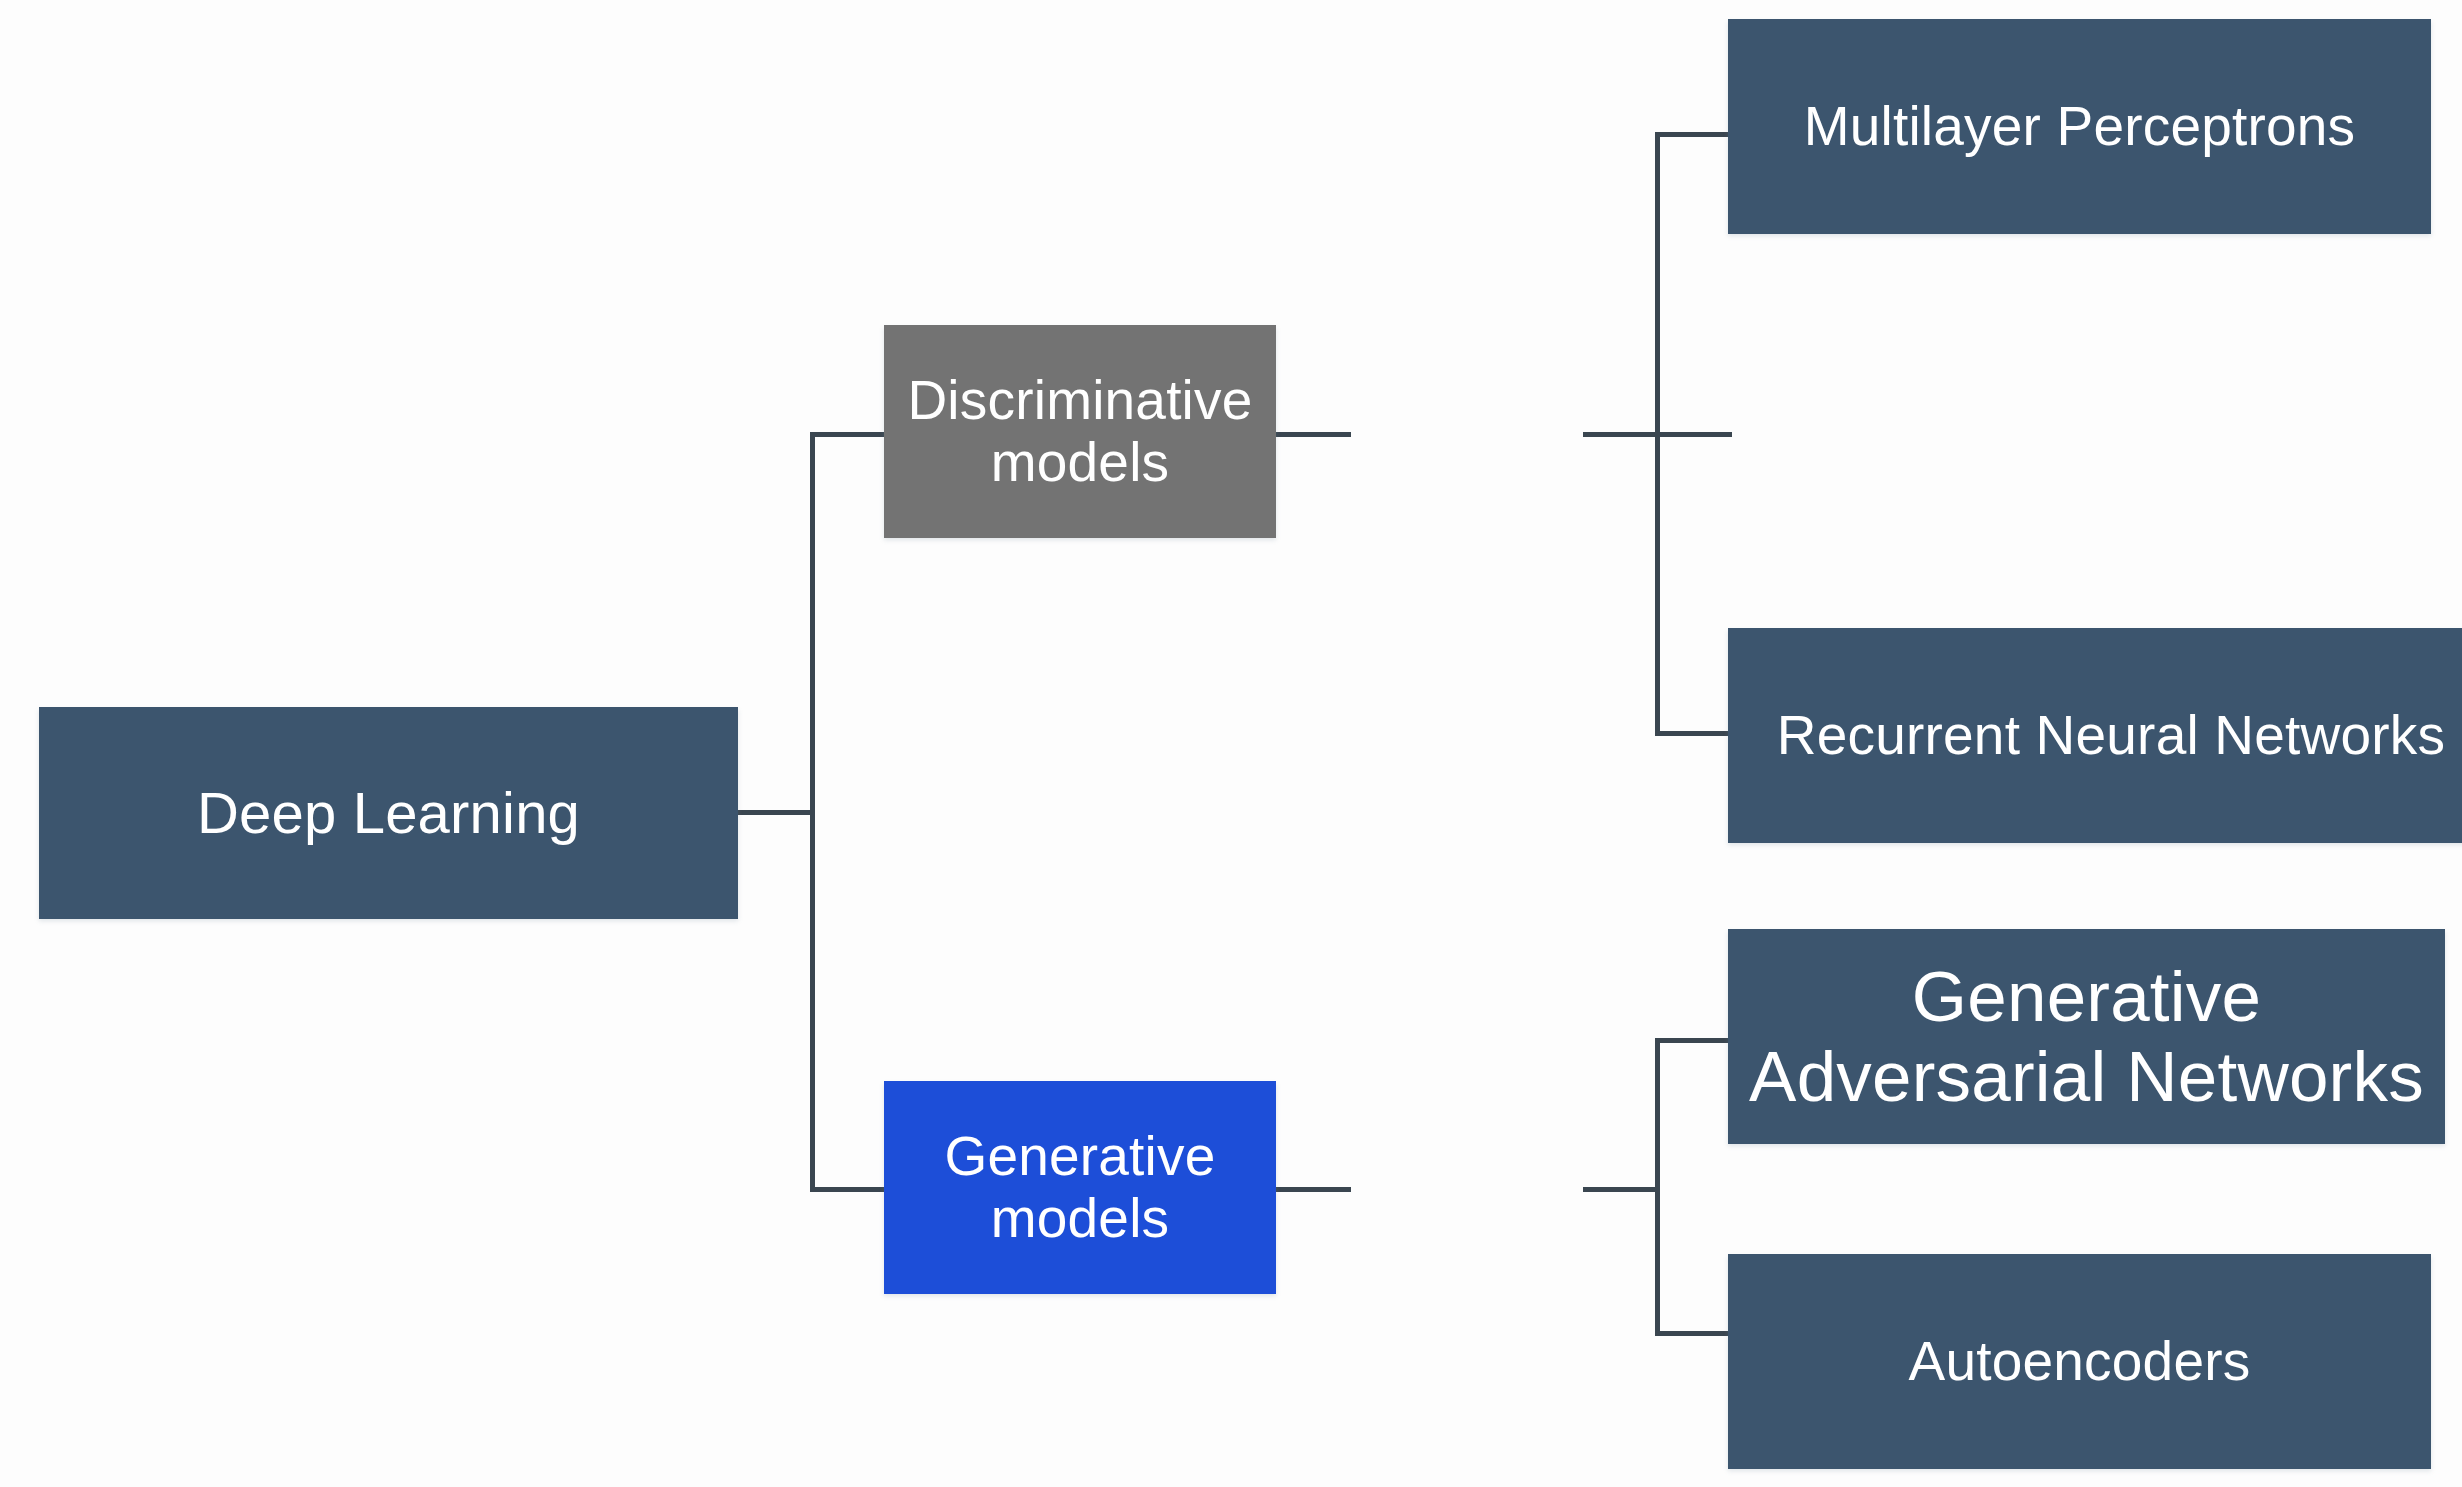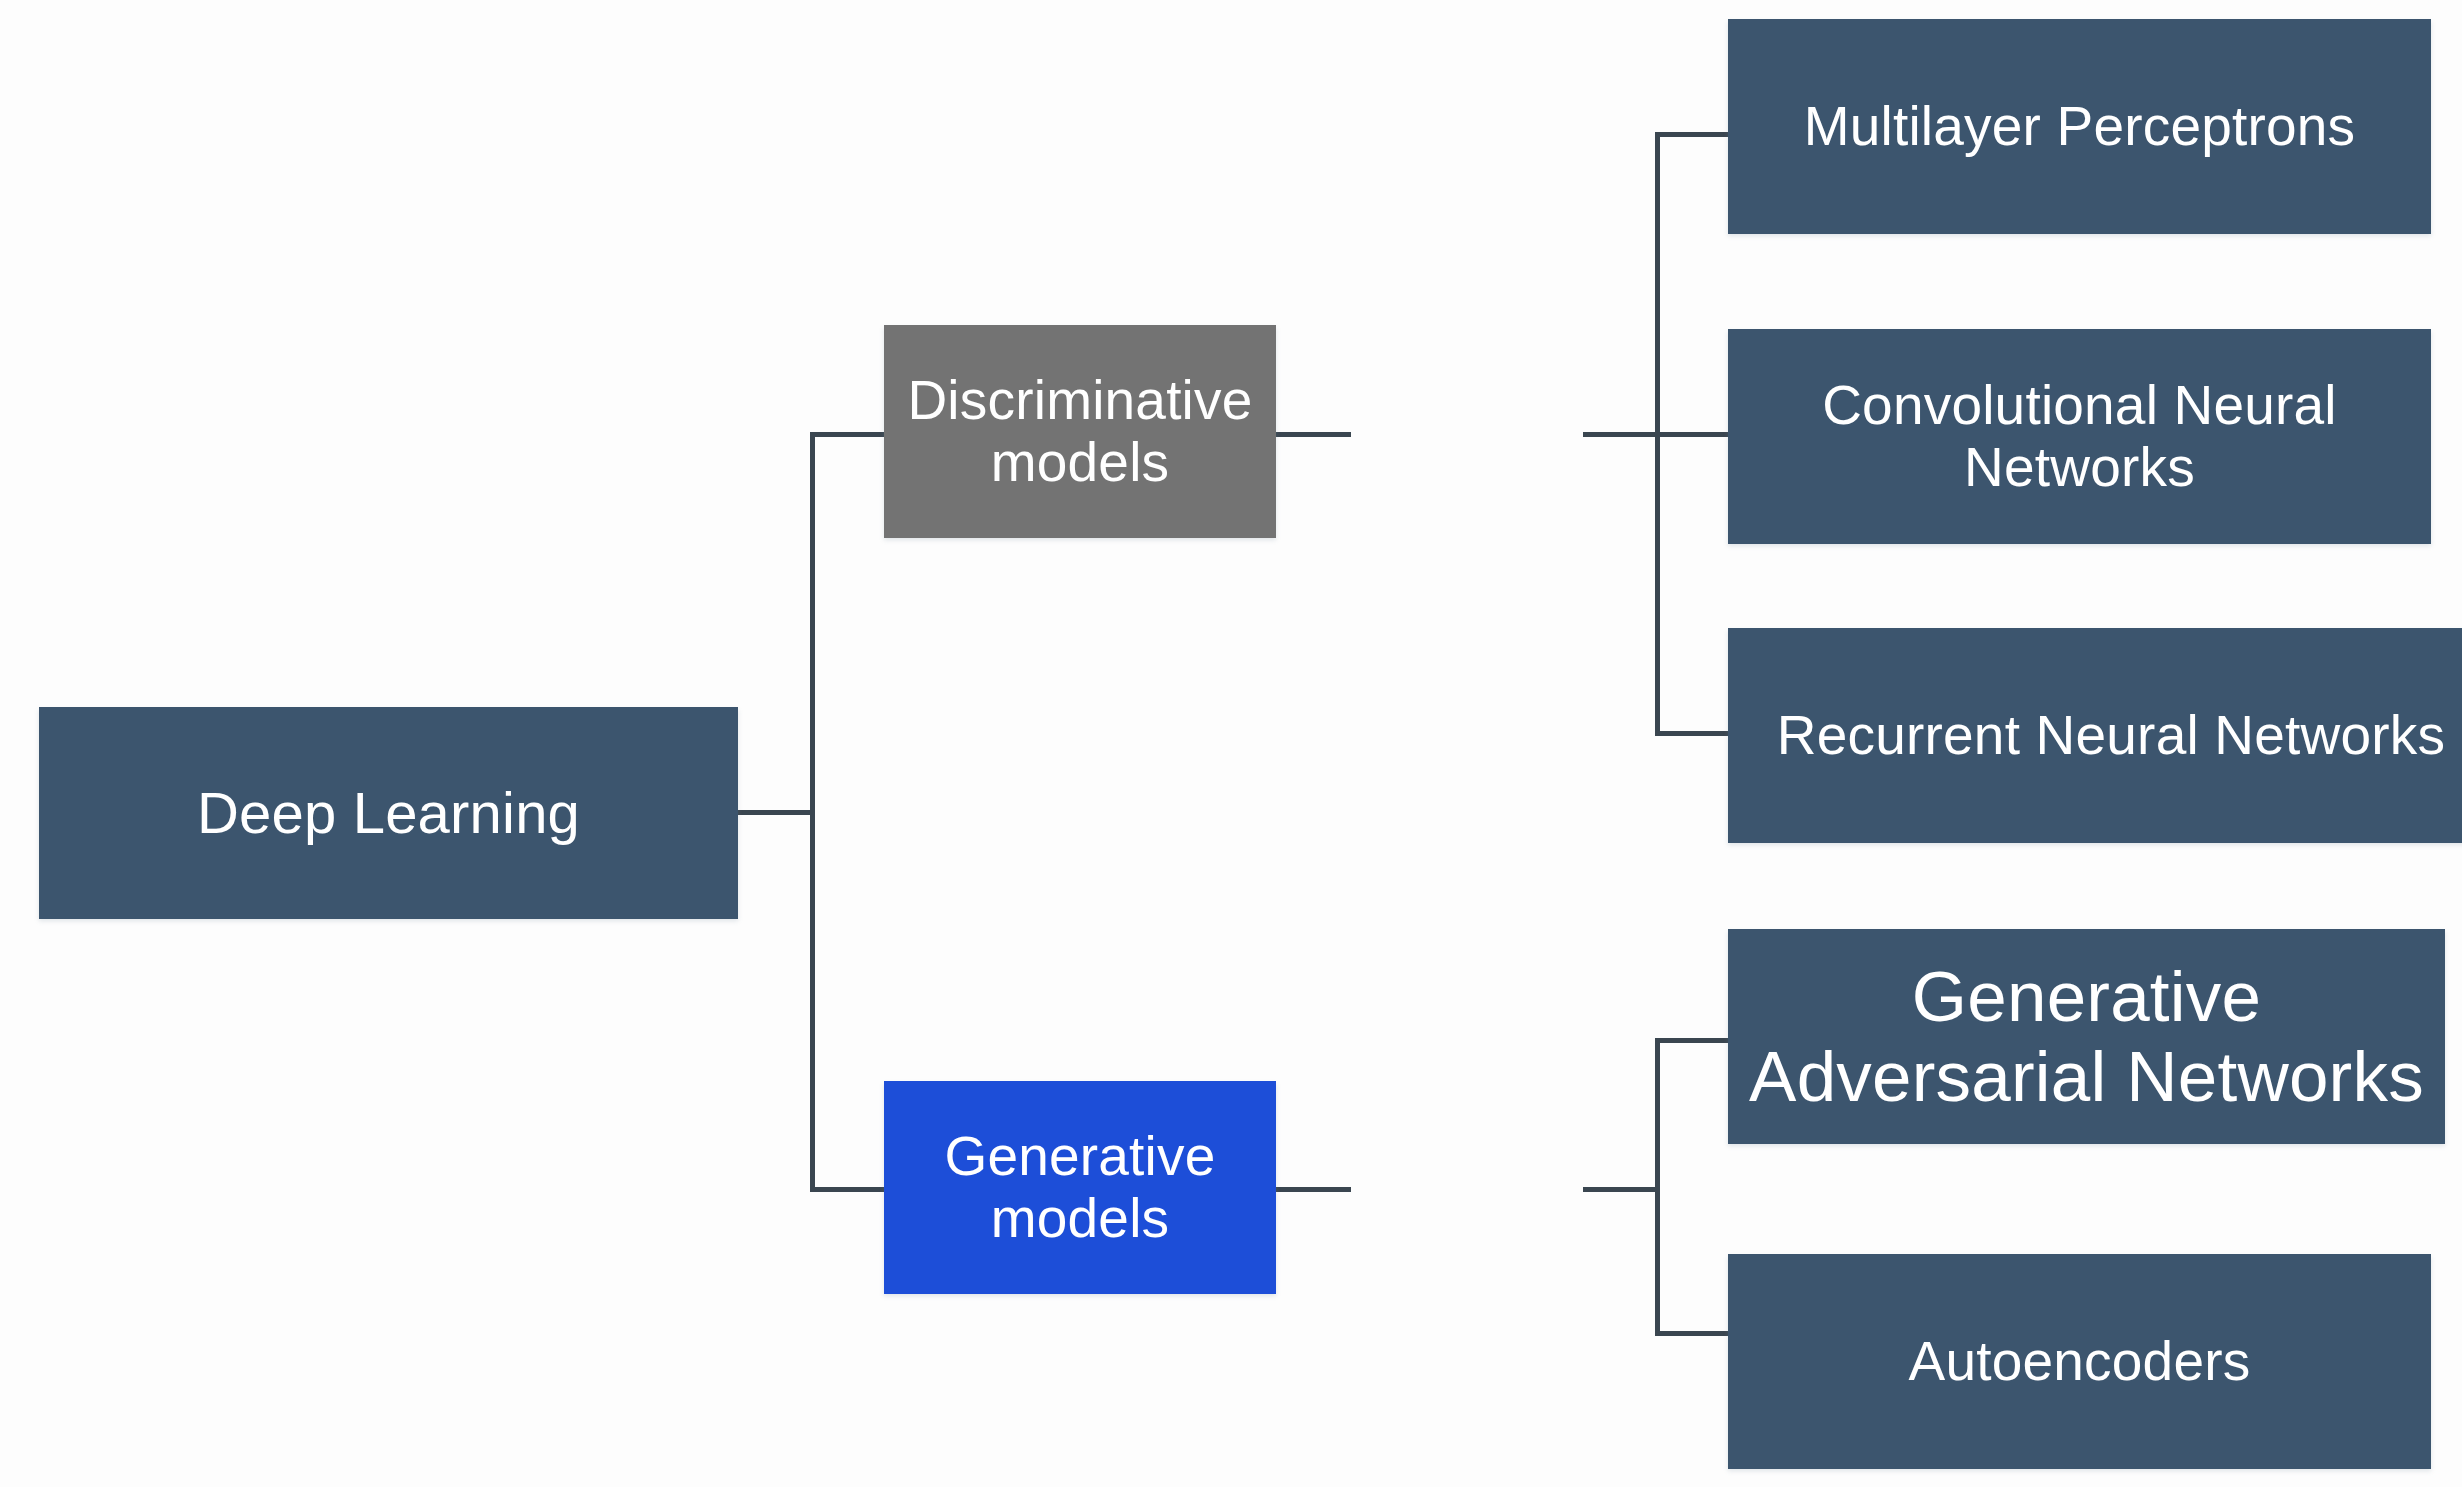--- a/index.html
+++ b/index.html
@@ -62,21 +62,20 @@
   <div class="connector h-line" style="left:1655px; top:1331px; width:77px;"></div>
 
   <div class="node" style="left:39px; top:707px; width:699px; height:212px; background:#3c556e; font-size:58px;">Deep Learning</div>
 
   <div class="node" style="left:884px; top:325px; width:392px; height:213px; background:#737373; font-size:55px;">Discriminative models</div>
 
   <div class="node" style="left:884px; top:1081px; width:392px; height:213px; background:#1d4ed8; font-size:55px;">Generative models</div>
 
   <div class="node" style="left:1728px; top:19px; width:703px; height:215px; background:#3c556e; font-size:55px;">Multilayer Perceptrons</div>
 
-  <div class="node" style="left:1728px; top:329px; width:703px; height:215px; background:#3c556e; font-size:55px;">Convolutional Neural Networks</div>
 
   <div class="node" style="left:1728px; top:628px; width:766px; height:215px; background:#3c556e; font-size:55px;">Recurrent Neural Networks</div>
 
   <div class="node" style="left:1728px; top:929px; width:717px; height:215px; background:#3c556e; font-size:71px;">Generative Adversarial Networks</div>
 
   <div class="node" style="left:1728px; top:1254px; width:703px; height:215px; background:#3c556e; font-size:55px;text-align:right;">Autoencoders</div>
 
 </div>
 
 

